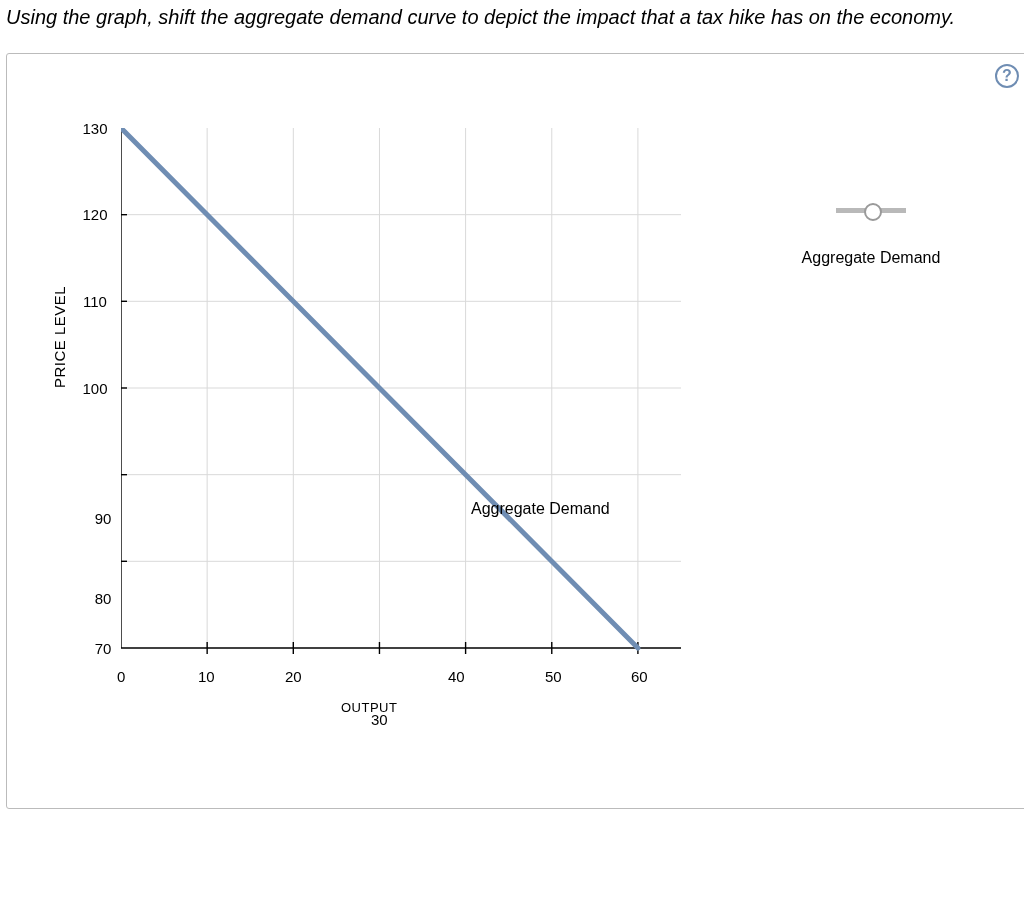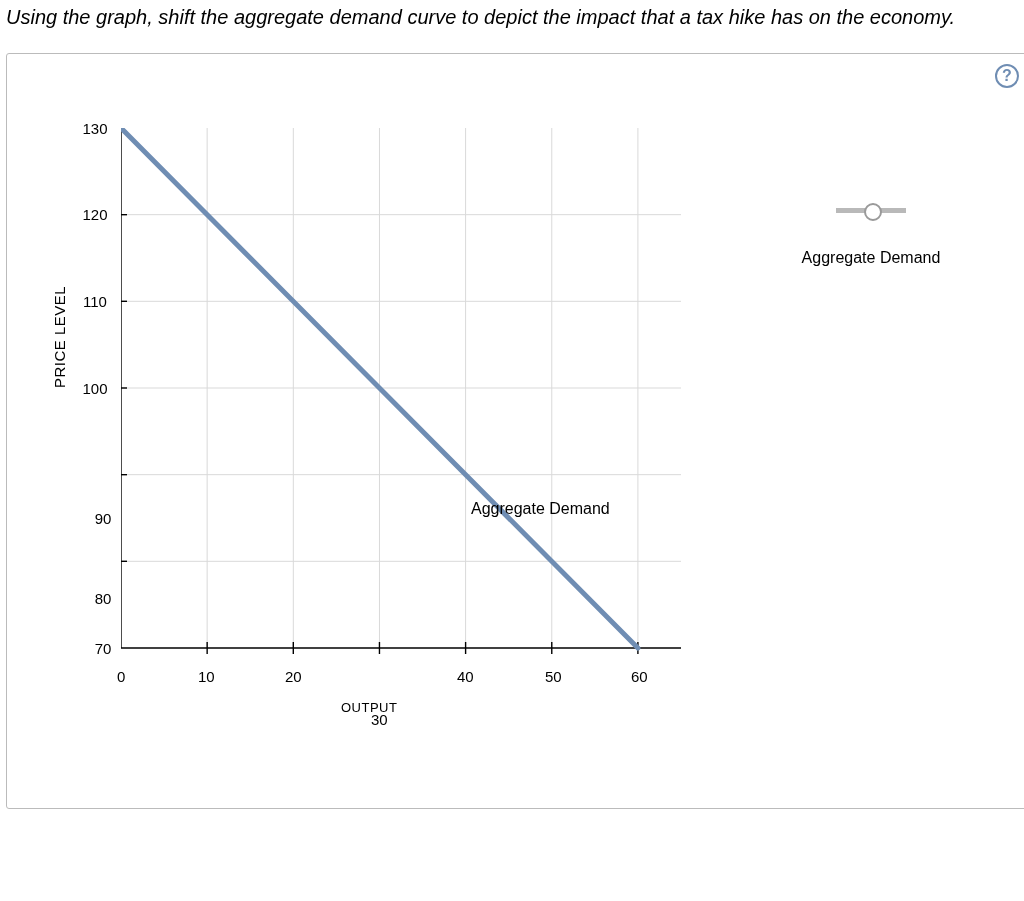--- a/index.html
+++ b/index.html
@@ -147,21 +147,21 @@
       <div class="y-tick" style="left:34px; top:165px;">110</div>
       <div class="y-tick" style="left:34px; top:252px;">100</div>
       <div class="y-tick" style="left:42px; top:338px;margin-top:44px;">90</div>
       <div class="y-tick" style="left:42px; top:425px;margin-top:37px;">80</div>
       <div class="y-tick" style="left:42px; top:512px;">70</div>
 
       <div class="x-tick" style="left:76px; top:540px;">0</div>
       <div class="x-tick" style="left:157px; top:540px;text-align:center;">10</div>
       <div class="x-tick" style="left:244px; top:540px;">20</div>
       <div class="x-tick" style="left:330px; top:540px;margin-top:43px;">30</div>
-      <div class="x-tick" style="left:416px; top:540px;">40</div>
+      <div class="x-tick" style="left:407px; top:540px;">40</div>
       <div class="x-tick" style="left:504px; top:540px;">50</div>
       <div class="x-tick" style="left:590px; top:540px;">60</div>
 
       <div class="x-axis-label">OUTPUT</div>
 
       <svg class="plot" width="580" height="535">
 
         <g stroke="#d9d9d9" stroke-width="1">
           <line x1="86.15" y1="0" x2="86.15" y2="520"></line>
           <line x1="172.3" y1="0" x2="172.3" y2="520"></line>

